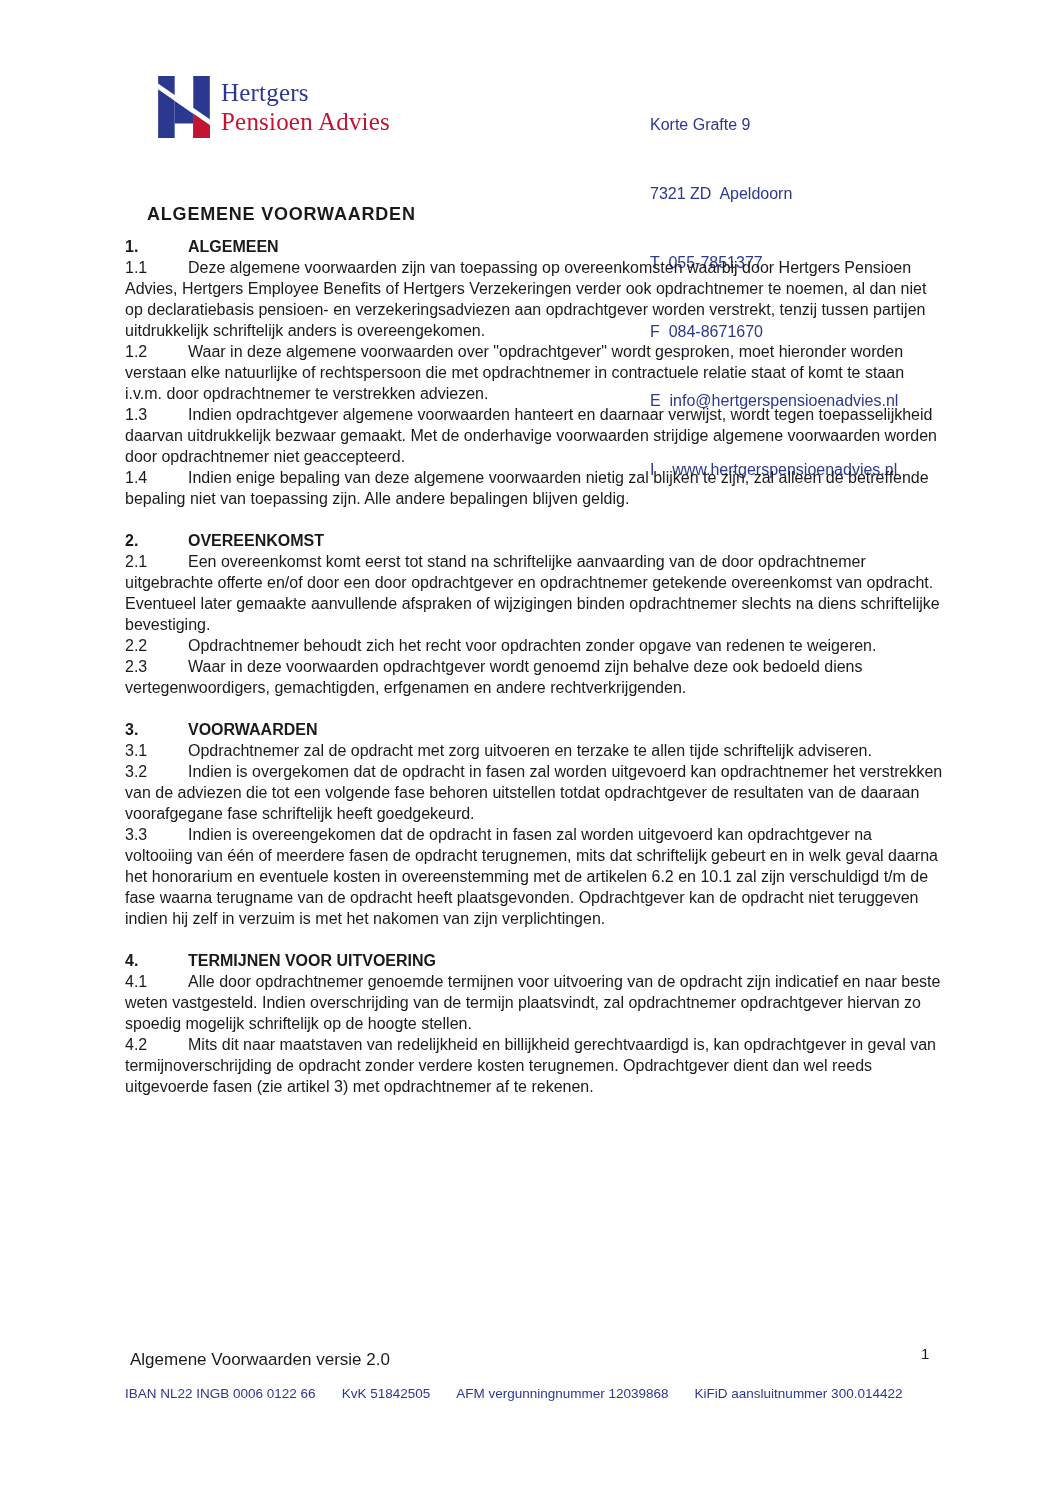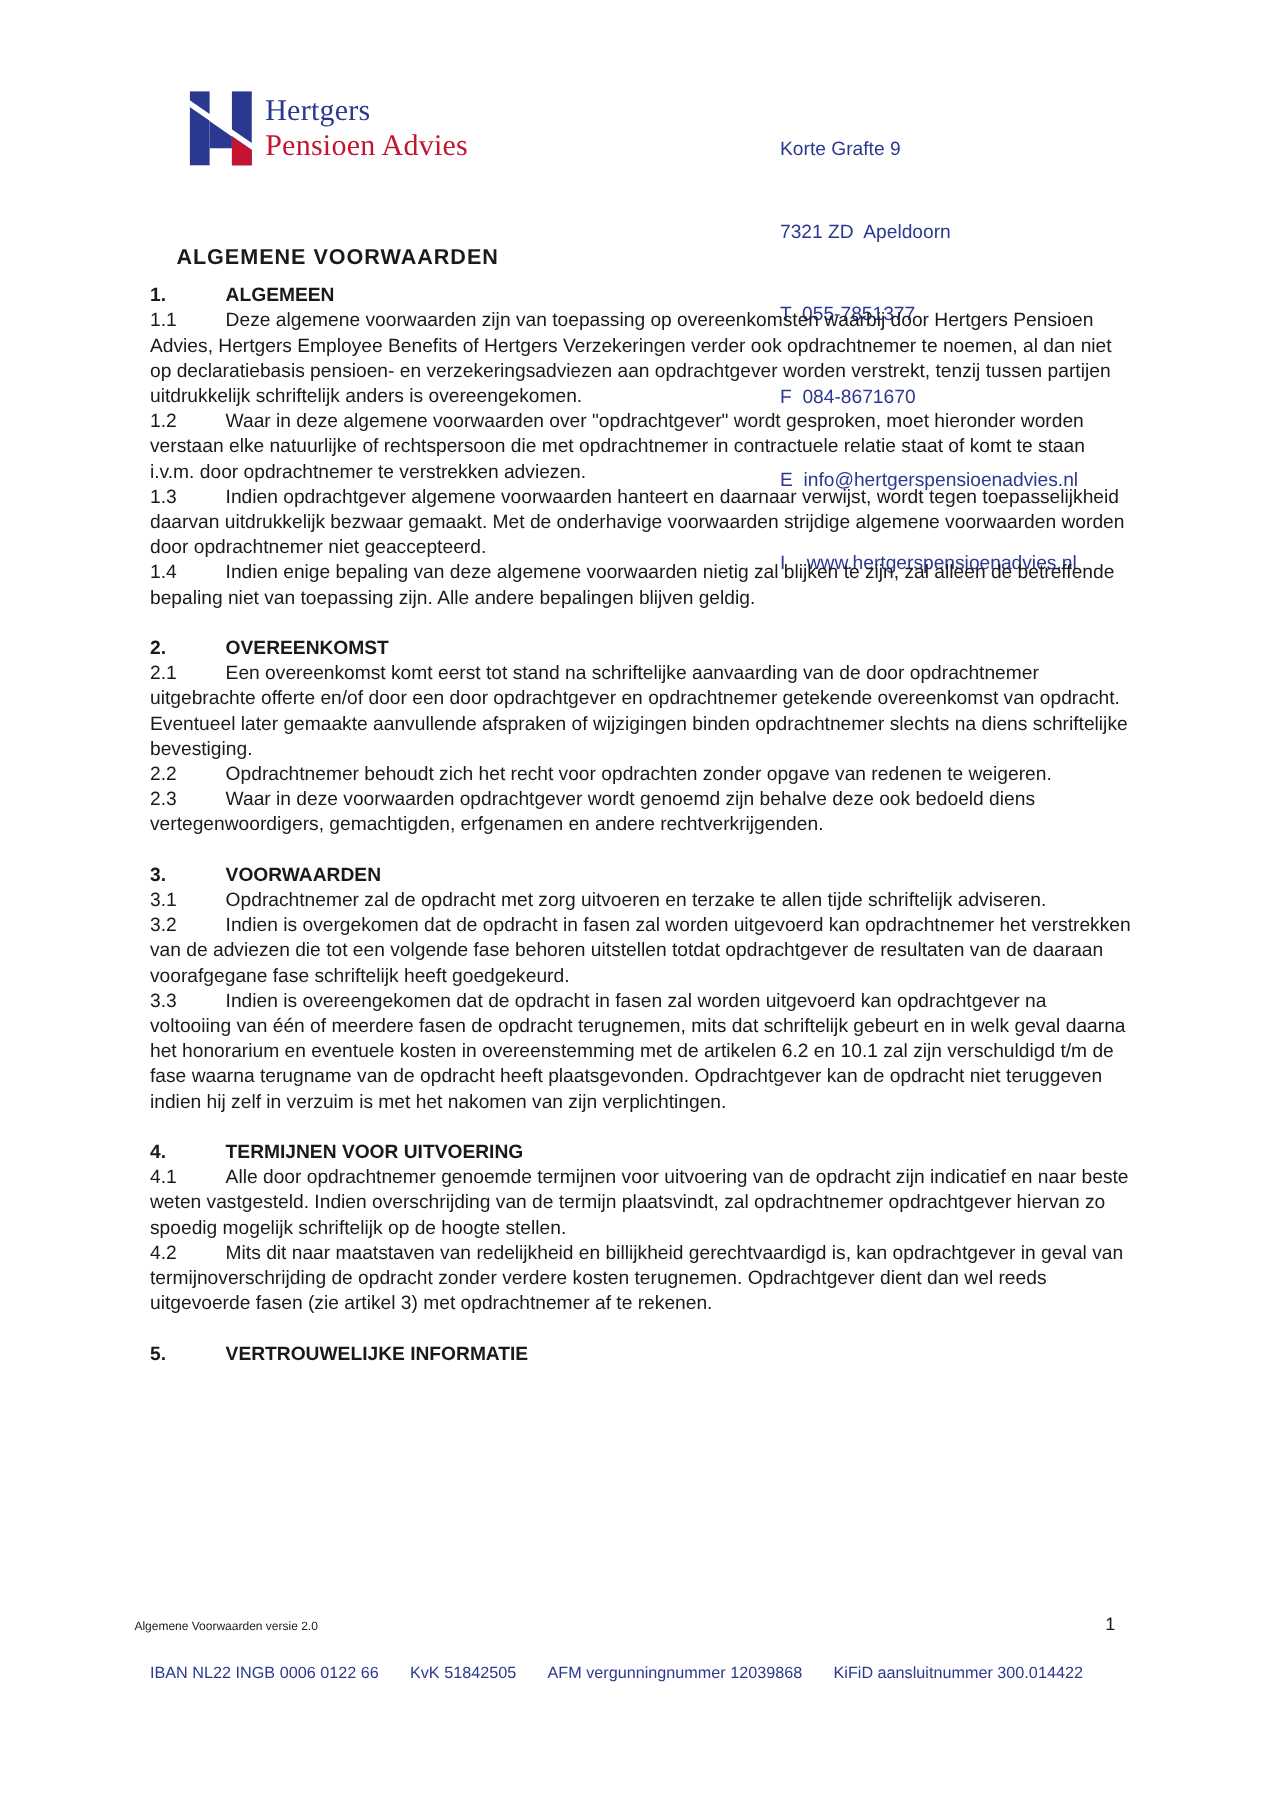--- a/index.html
+++ b/index.html
@@ -40,21 +40,21 @@
   
   .content{
     position:absolute;left:125px;top:236px;width:818px;
     font-size:16px;line-height:21px;
   }
   .sec + .sec{margin-top:21px;}
   .sec-h{font-weight:bold;}
   .num{display:inline-block;width:63px;}
   .clause{margin:0;}
   
-  .footer-version{position:absolute;left:112px;top:1350px;font-size:10px;}
+  .footer-version{position:absolute;left:130px;top:1350px;font-size:17px;}
   .footer-page{position:absolute;left:921px;top:1345px;font-size:15px;}
   .footer-reg{
     position:absolute;left:125px;top:1386px;
     color:var(--brand-blue);
     font-size:13.5px;display:flex;gap:26px;white-space:pre;align-items:center;
   }
 </style>
 </head>
 <body>
 
@@ -109,21 +109,20 @@
       <p class="clause"><span class="num">3.3</span><span>Indien is overeengekomen dat de opdracht in fasen zal worden uitgevoerd kan opdrachtgever na voltooiing van één of meerdere fasen de opdracht terugnemen, mits dat schriftelijk gebeurt en in welk geval daarna het honorarium en eventuele kosten in overeenstemming met de artikelen 6.2 en 10.1 zal zijn verschuldigd t/m de fase waarna terugname van de opdracht heeft plaatsgevonden. Opdrachtgever kan de opdracht niet teruggeven indien hij zelf in verzuim is met het nakomen van zijn verplichtingen.</span></p>
     </section>
 
     <section class="sec">
       <div class="sec-h"><span class="num">4.</span><span>TERMIJNEN VOOR UITVOERING</span></div>
       <p class="clause"><span class="num">4.1</span><span>Alle door opdrachtnemer genoemde termijnen voor uitvoering van de opdracht zijn indicatief en naar beste weten vastgesteld. Indien overschrijding van de termijn plaatsvindt, zal opdrachtnemer opdrachtgever hiervan zo spoedig mogelijk schriftelijk op de hoogte stellen.</span></p>
       <p class="clause"><span class="num">4.2</span><span>Mits dit naar maatstaven van redelijkheid en billijkheid gerechtvaardigd is, kan opdrachtgever in geval van termijnoverschrijding de opdracht zonder verdere kosten terugnemen. Opdrachtgever dient dan wel reeds uitgevoerde fasen (zie artikel 3) met opdrachtnemer af te rekenen.</span></p>
     </section>
 
     <section class="sec">
-      <div class="sec-h"><span class="num">5.</span><span>VERTROUWELIJKE INFORMATIE</span></div>
     </section>
 
   </div>
 
   <div class="footer-version">Algemene Voorwaarden versie 2.0</div>
   <div class="footer-page">1</div>
   <div class="footer-reg">
     <span>IBAN NL22 INGB 0006 0122 66</span>
     <span>KvK 51842505</span>
     <span>AFM vergunningnummer 12039868</span>

